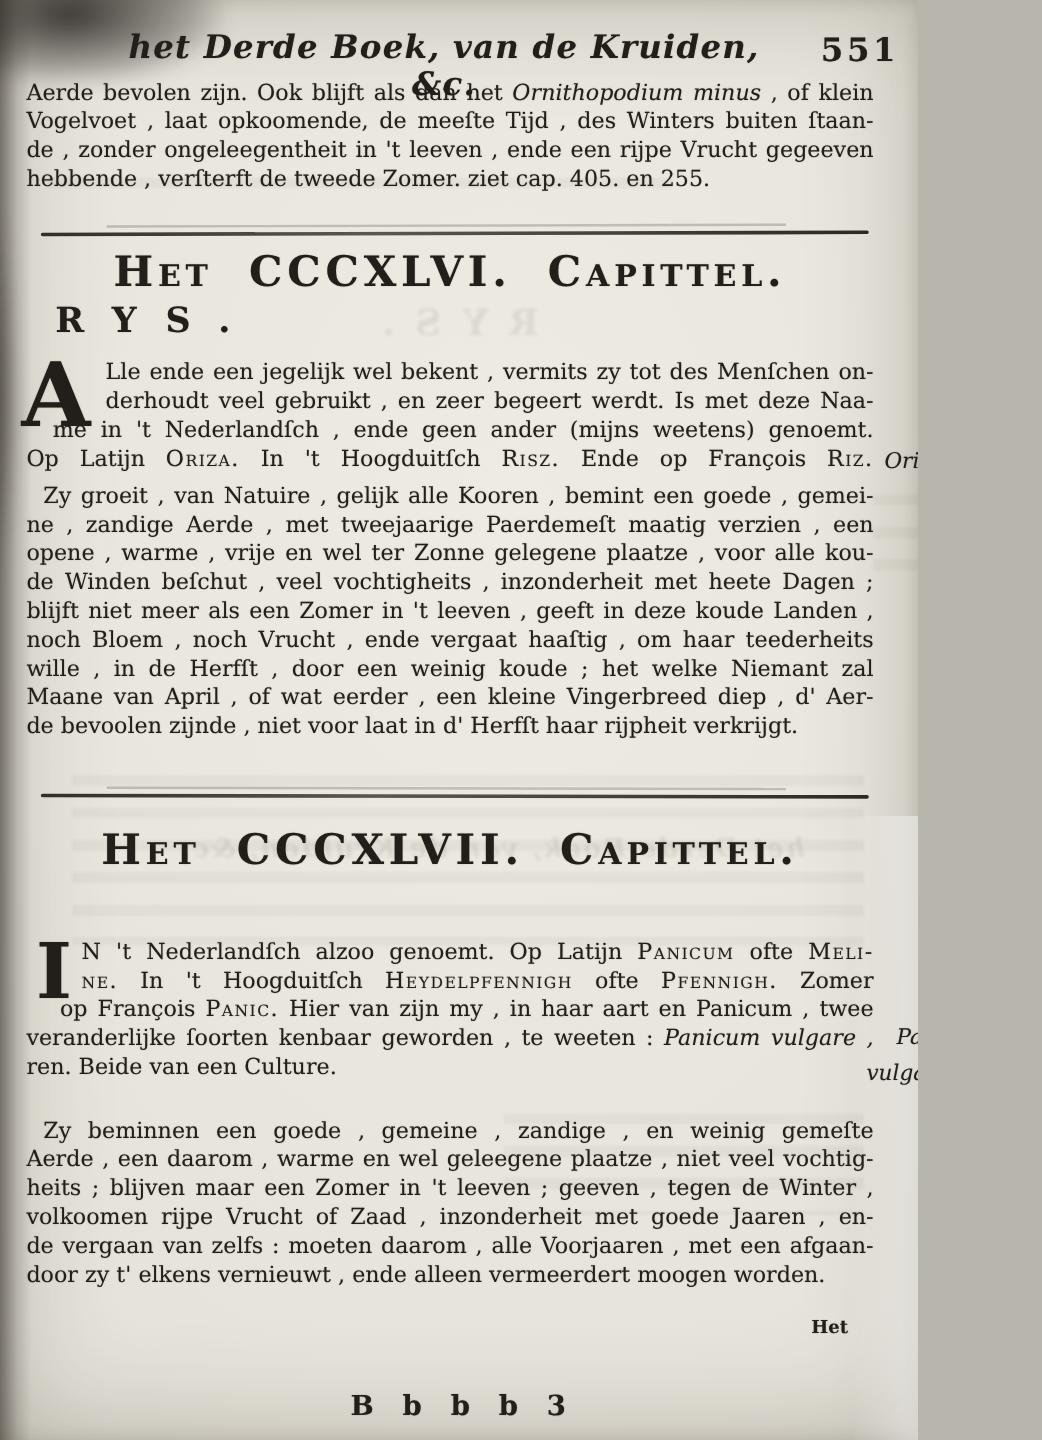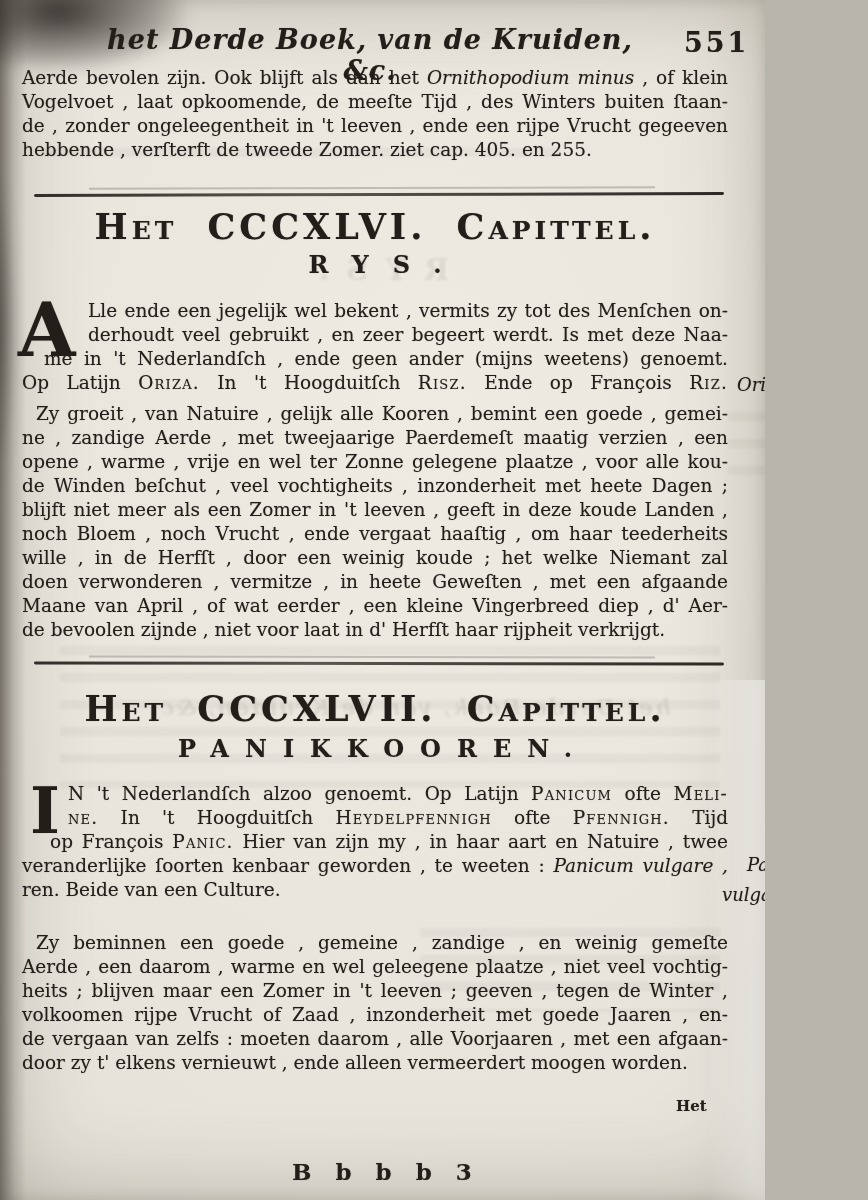--- a/index.html
+++ b/index.html
@@ -55,21 +55,21 @@
   
   .rule{position:absolute;left:34px;width:690px;height:3px;border-radius:2px;
     background:linear-gradient(90deg, rgba(34,31,26,.92), rgba(34,31,26,.72) 40%, rgba(34,31,26,.95));}
   .rule::after{content:"";position:absolute;left:8%;top:-6px;width:82%;height:2px;background:rgba(34,31,26,.22);}
   .rule1{top:193px;transform:rotate(-.15deg);}
   .rule2{top:662px;transform:rotate(.1deg);}
   .chap-heading{position:absolute;left:22px;width:706px;text-align:center;
     font-variant:small-caps;font-weight:bold;font-size:35px;letter-spacing:4px;word-spacing:14px;}
   .h1{top:206px;}
   .h2{top:688px;}
-  .chap-title{position:absolute;left:22px;width:706px;text-align:center;font-weight:bold;font-size:24px;}
+  .chap-title{position:absolute;left:22px;width:706px;text-align:left;font-weight:bold;font-size:29px;}
   .t1{top:250px;letter-spacing:24px;text-indent:24px;}
   .t2{top:734px;letter-spacing:16px;text-indent:16px;}
 
   
   .margin-note{position:absolute;font-style:italic;font-size:18px;}
   .mn-oriza{left:737px;top:374px;}
   .mn-p1{left:747px;top:854px;}
   .mn-p2{left:722px;top:884px;}
   .mn-p3{left:774px;top:911px;}
 
@@ -117,34 +117,32 @@
   <div class="margin-note mn-oriza">Oriza.</div>
 
   <div class="para p-rys2">
       <div class="line just" style="text-indent: 14px;"><span class="seg-r">Zy groeit , van Natuire , gelijk alle Kooren , bemint een goede , gemei-</span></div>
       <div class="line just"><span class="seg-r">ne ,  zandige Aerde ,  met tweejaarige Paerdemeſt maatig verzien ,  een</span></div>
       <div class="line just"><span class="seg-r">opene ,  warme ,  vrije en wel ter Zonne gelegene plaatze ,  voor alle kou-</span></div>
       <div class="line just"><span class="seg-r">de Winden beſchut ,  veel vochtigheits ,  inzonderheit met heete Dagen ;</span></div>
       <div class="line just"><span class="seg-r">blijft niet meer als een Zomer in 't leeven ,  geeft in deze koude Landen ,</span></div>
       <div class="line just"><span class="seg-r">noch Bloem ,  noch Vrucht ,  ende vergaat haaſtig ,  om haar teederheits</span></div>
       <div class="line just"><span class="seg-r">wille ,  in de Herfſt ,  door een weinig koude ;  het welke Niemant zal</span></div>
-      <div class="line just"><span class="seg-r">doen verwonderen ,  vermitze ,  in heete Geweſten ,  met een afgaande</span></div>
       <div class="line just"><span class="seg-r">Maane van April ,  of wat eerder ,  een kleine Vingerbreed diep ,  d' Aer-</span></div>
       <div class="line"><span class="seg-r">de bevoolen zijnde ,  niet voor laat in d' Herfſt haar rijpheit verkrijgt.</span></div>
     </div>
 
   <div class="rule rule2"></div>
   <div class="chap-heading h2">Het CCCXLVII. Capittel.</div>
-  <div class="chap-title t2">PANIKKOOREN.</div>
 
   <div class="para p-pan1">
     <span class="dropcap dc-i">I</span>
   <div class="line just" style="padding-left: 46px;"><span class="seg-r">N 't Nederlandſch alzoo genoemt.   Op Latijn </span><span class="seg-sc">Panicum</span><span class="seg-r"> ofte </span><span class="seg-sc">Meli-</span></div>
-      <div class="line just" style="padding-left: 46px;"><span class="seg-sc">ne.</span><span class="seg-r">   In 't Hoogduitſch </span><span class="seg-sc">Heydelpfennigh</span><span class="seg-r"> ofte </span><span class="seg-sc">Pfennigh.</span><span class="seg-r">   Tijd</span></div>
-      <div class="line just" style="padding-left: 28px;"><span class="seg-r">op François </span><span class="seg-sc">Panic.</span><span class="seg-r">   Hier van zijn my ,  in haar aart en Natuire , twee</span></div>
+      <div class="line just" style="padding-left: 46px;"><span class="seg-sc">ne.</span><span class="seg-r">   In 't Hoogduitſch </span><span class="seg-sc">Heydelpfennigh</span><span class="seg-r"> ofte </span><span class="seg-sc">Pfennigh.</span><span class="seg-r">   Zomer</span></div>
+      <div class="line just" style="padding-left: 28px;"><span class="seg-r">op François </span><span class="seg-sc">Panic.</span><span class="seg-r">   Hier van zijn my ,  in haar aart en Panicum , twee</span></div>
       <div class="line just"><span class="seg-r">veranderlijke ſoorten kenbaar geworden ,  te weeten :  </span><span class="seg-i">Panicum vulgare ,</span></div>
       <div class="line"><span class="seg-r">ren.   Beide van een Culture.</span></div>
     </div>
   <div class="margin-note mn-p1">Panicum</div>
   <div class="margin-note mn-p2">vulgare.</div>
   <div class="margin-note mn-p3">Indicum.</div>
 
   <div class="para p-pan2">
       <div class="line just" style="text-indent: 14px;"><span class="seg-r">Zy beminnen een goede ,  gemeine ,  zandige ,  en weinig gemeſte</span></div>
       <div class="line just"><span class="seg-r">Aerde ,  een daarom ,  warme en wel geleegene plaatze ,  niet veel vochtig-</span></div>

